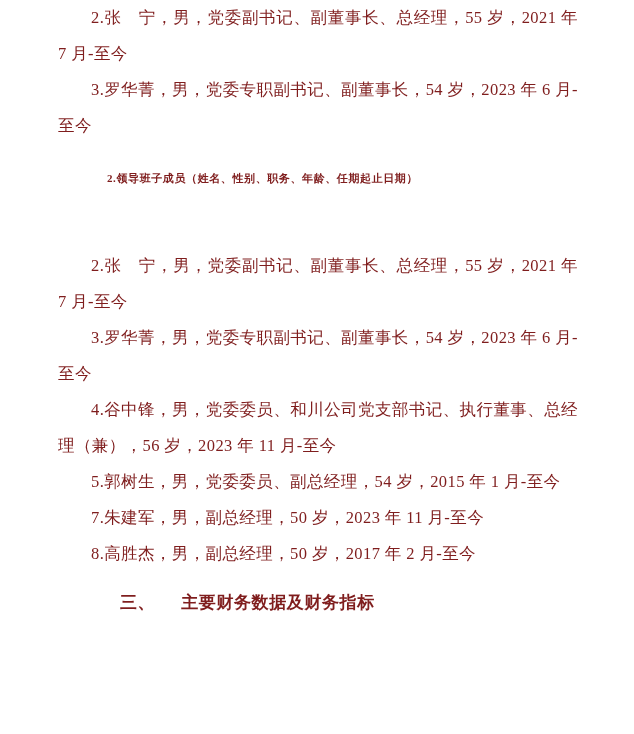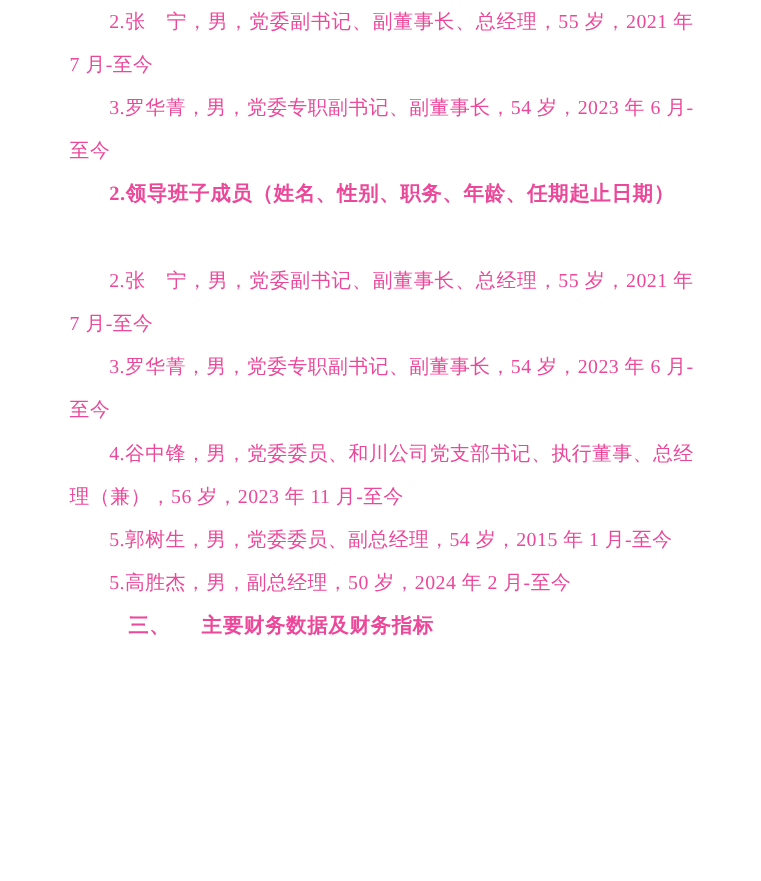--- a/index.html
+++ b/index.html
@@ -6,58 +6,58 @@
     margin: 0;
     padding: 0;
     background: #ffffff;
   }
   .page {
     position: relative;
     width: 634px;
     height: 734px;
     background: #ffffff;
     font-family: "Liberation Serif", "DejaVu Serif", serif;
-    color: #ec4899;
+    color: #7f1d1d;
     overflow: hidden;
     text-decoration: underline;
   }
   .body-block {
     position: absolute;
     left: 58px;
     top: 0px;
     width: 520px;
   }
   p.para {
     margin: 0;
     padding: 0;
     font-size: 16.5px;
     line-height: 36px;
     text-align: justify;
     text-indent: 33px;
     letter-spacing: 0.4px;
     white-space: normal;
   }
   p.heading {
-    margin: 0;
+    margin: 16px;
     padding: 0;
-    font-size: 17px;
+    font-size: 11px;
     line-height: 36px;
     font-weight: bold;
     text-indent: 33px;
     letter-spacing: 0.6px;
   }
   p.spacer {
     margin: 0;
     padding: 0;
     height: 36px;
     font-size: 16.5px;
     line-height: 36px;
   }
   p.section {
-    margin: 0;
+    margin: 13px;
     padding: 0;
     font-size: 17px;
     line-height: 36px;
     font-weight: bold;
     text-indent: 49px;
     letter-spacing: 0.6px;
   }
   .section .gap {
     display: inline-block;
     width: 26px;
@@ -70,18 +70,19 @@
   <div class="body-block">
 
     <p class="para">2.张　宁，男，党委副书记、副董事长、总经理，55 岁，2021 年 7 月-至今</p>
     <p class="para">3.罗华菁，男，党委专职副书记、副董事长，54 岁，2023 年 6 月-至今</p>
     <p class="heading">2.领导班子成员（姓名、性别、职务、年龄、任期起止日期）</p>
     <p class="spacer"></p>
     <p class="para">2.张　宁，男，党委副书记、副董事长、总经理，55 岁，2021 年 7 月-至今</p>
     <p class="para">3.罗华菁，男，党委专职副书记、副董事长，54 岁，2023 年 6 月-至今</p>
     <p class="para">4.谷中锋，男，党委委员、和川公司党支部书记、执行董事、总经理（兼），56 岁，2023 年 11 月-至今</p>
     <p class="para">5.郭树生，男，党委委员、副总经理，54 岁，2015 年 1 月-至今</p>
-    <p class="para">5.高胜杰，男，副总经理，50 岁，2024 年 2 月-至今</p>
+    <p class="para">7.朱建军，男，副总经理，50 岁，2023 年 11 月-至今</p>
+    <p class="para">8.高胜杰，男，副总经理，50 岁，2017 年 2 月-至今</p>
 
     <p class="section"><span>三、</span><span class="gap"></span><span>主要财务数据及财务指标</span></p>
 
   </div>
 </div>
 
 </body></html>

